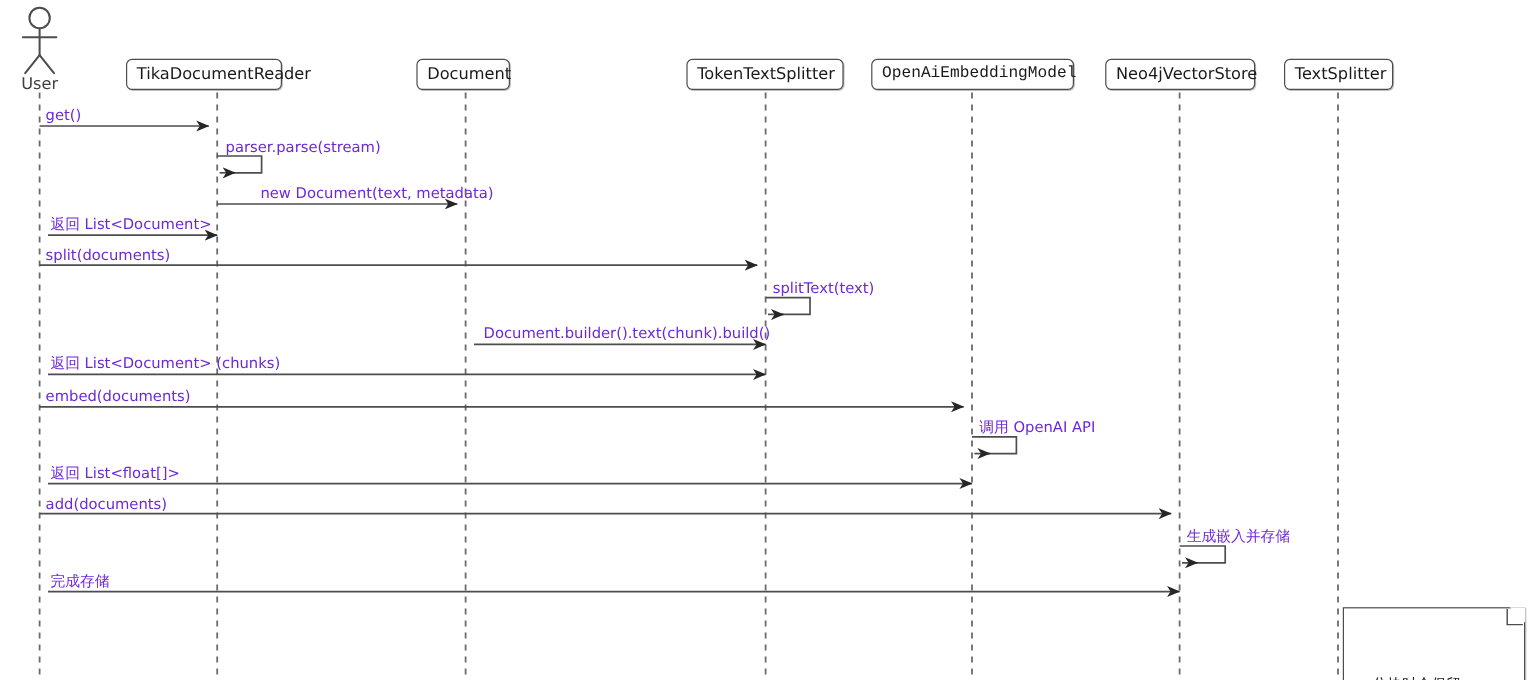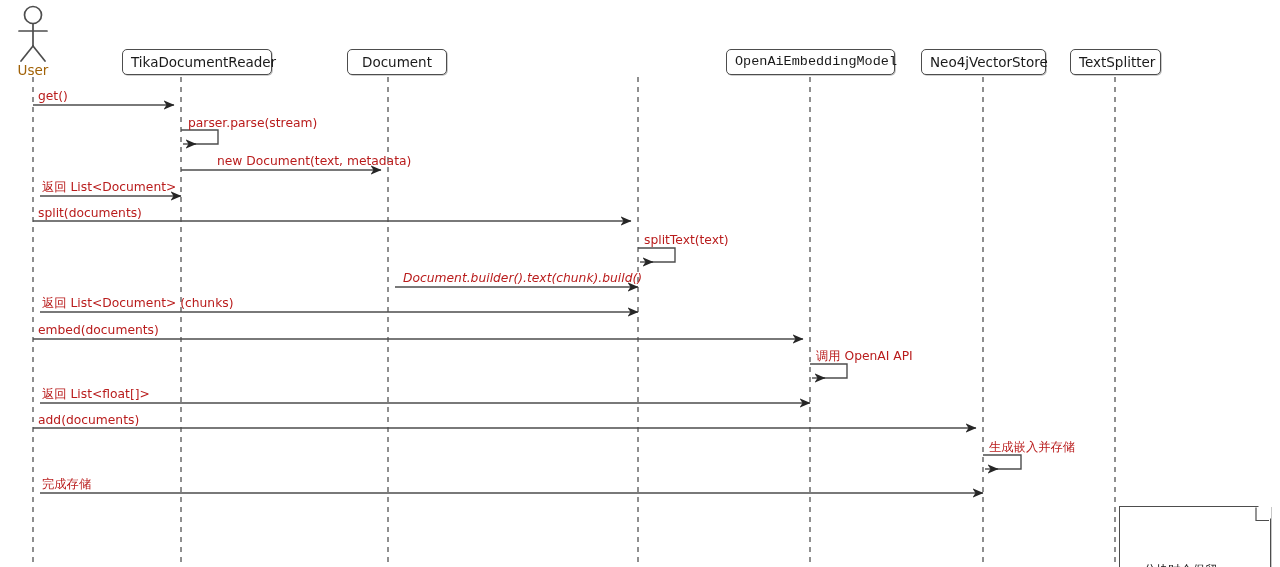--- a/index.html
+++ b/index.html
@@ -40,30 +40,30 @@
     color: #1a1a1a;
     white-space: nowrap;
     padding: 0 8px;
     box-shadow: 0.8px 0.8px 0 rgba(0,0,0,0.25);
   }
 
   
   .actor-label {
     position: absolute;
     font-size: 13.5px;
-    color: #a16207;
+    color: #404040;
     white-space: nowrap;
     text-align: center;
   }
 
   
   .msg-label {
     position: absolute;
     font-size: 12.3px;
-    color: #b91c1c;
+    color: #6d28d9;
     white-space: nowrap;
     background: transparent;
     line-height: 14px;
   }
 
   
   .note {
     position: absolute;
     box-sizing: border-box;
     border: 1.3px solid #4d4d4d;
@@ -163,24 +163,25 @@
 
       <g>
         <path d="M983,455 L1021,455 L1021,469 L992,469"></path>
         <line x1="998" y1="469" x2="985" y2="469" marker-end="url(#arrHeadL)" transform="rotate(180 991.5 469)"></line>
       </g>
 
       <line x1="983" y1="493" x2="40" y2="493" marker-end="url(#arrHeadR)" transform="rotate(180 511.5 493)"></line>
     </g>
   </svg>
 
-  <div class="participant" style="left:122px; top:49px; width:150px;">TikaDocumentReader</div>
-
-  <div class="participant" style="left:347px; top:49px; width:100px;">Document</div>
-
+  <div class="participant" style="left:105px; top:49px; width:130px;">TikaDocumentReader</div>
+
+  <div class="participant" style="left:347px; top:49px; width:78px;">Document</div>
+
+  <div class="participant" style="left:572px; top:49px; width:131px;">TokenTextSplitter</div>
 
   <div class="participant" style="left:726px; top:49px; width:169px;font-family:Liberation Mono, monospace;">OpenAiEmbeddingModel</div>
 
   <div class="participant" style="left:921px; top:49px; width:125px;">Neo4jVectorStore</div>
 
   <div class="participant" style="left:1070px; top:49px; width:91px;">TextSplitter</div>
 
   <div class="actor-label" style="left:8px; top:62px; width:50px;">User</div>
 
   <div class="msg-label" style="left:38px; top:89px;">get()</div>
@@ -188,21 +189,21 @@
   <div class="msg-label" style="left:188px; top:116px;text-align:center;">parser.parse(stream)</div>
 
   <div class="msg-label" style="left:185px; top:154px;margin-left:32px;">new Document(text, metadata)</div>
 
   <div class="msg-label" style="left:42px; top:180px;text-align:right;">返回 List&lt;Document&gt;</div>
 
   <div class="msg-label" style="left:38px; top:206px;">split(documents)</div>
 
   <div class="msg-label" style="left:644px; top:233px;">splitText(text)</div>
 
-  <div class="msg-label" style="left:403px; top:271px;font-style:italic;">Document.builder().text(chunk).build()</div>
+  <div class="msg-label" style="left:403px; top:271px;">Document.builder().text(chunk).build()</div>
 
   <div class="msg-label" style="left:42px; top:296px;">返回 List&lt;Document&gt; (chunks)</div>
 
   <div class="msg-label" style="left:38px; top:323px;">embed(documents)</div>
 
   <div class="msg-label" style="left:816px; top:349px;">调用 OpenAI API</div>
 
   <div class="msg-label" style="left:42px; top:387px;">返回 List&lt;float[]&gt;</div>
 
   <div class="msg-label" style="left:38px; top:413px;">add(documents)</div>

